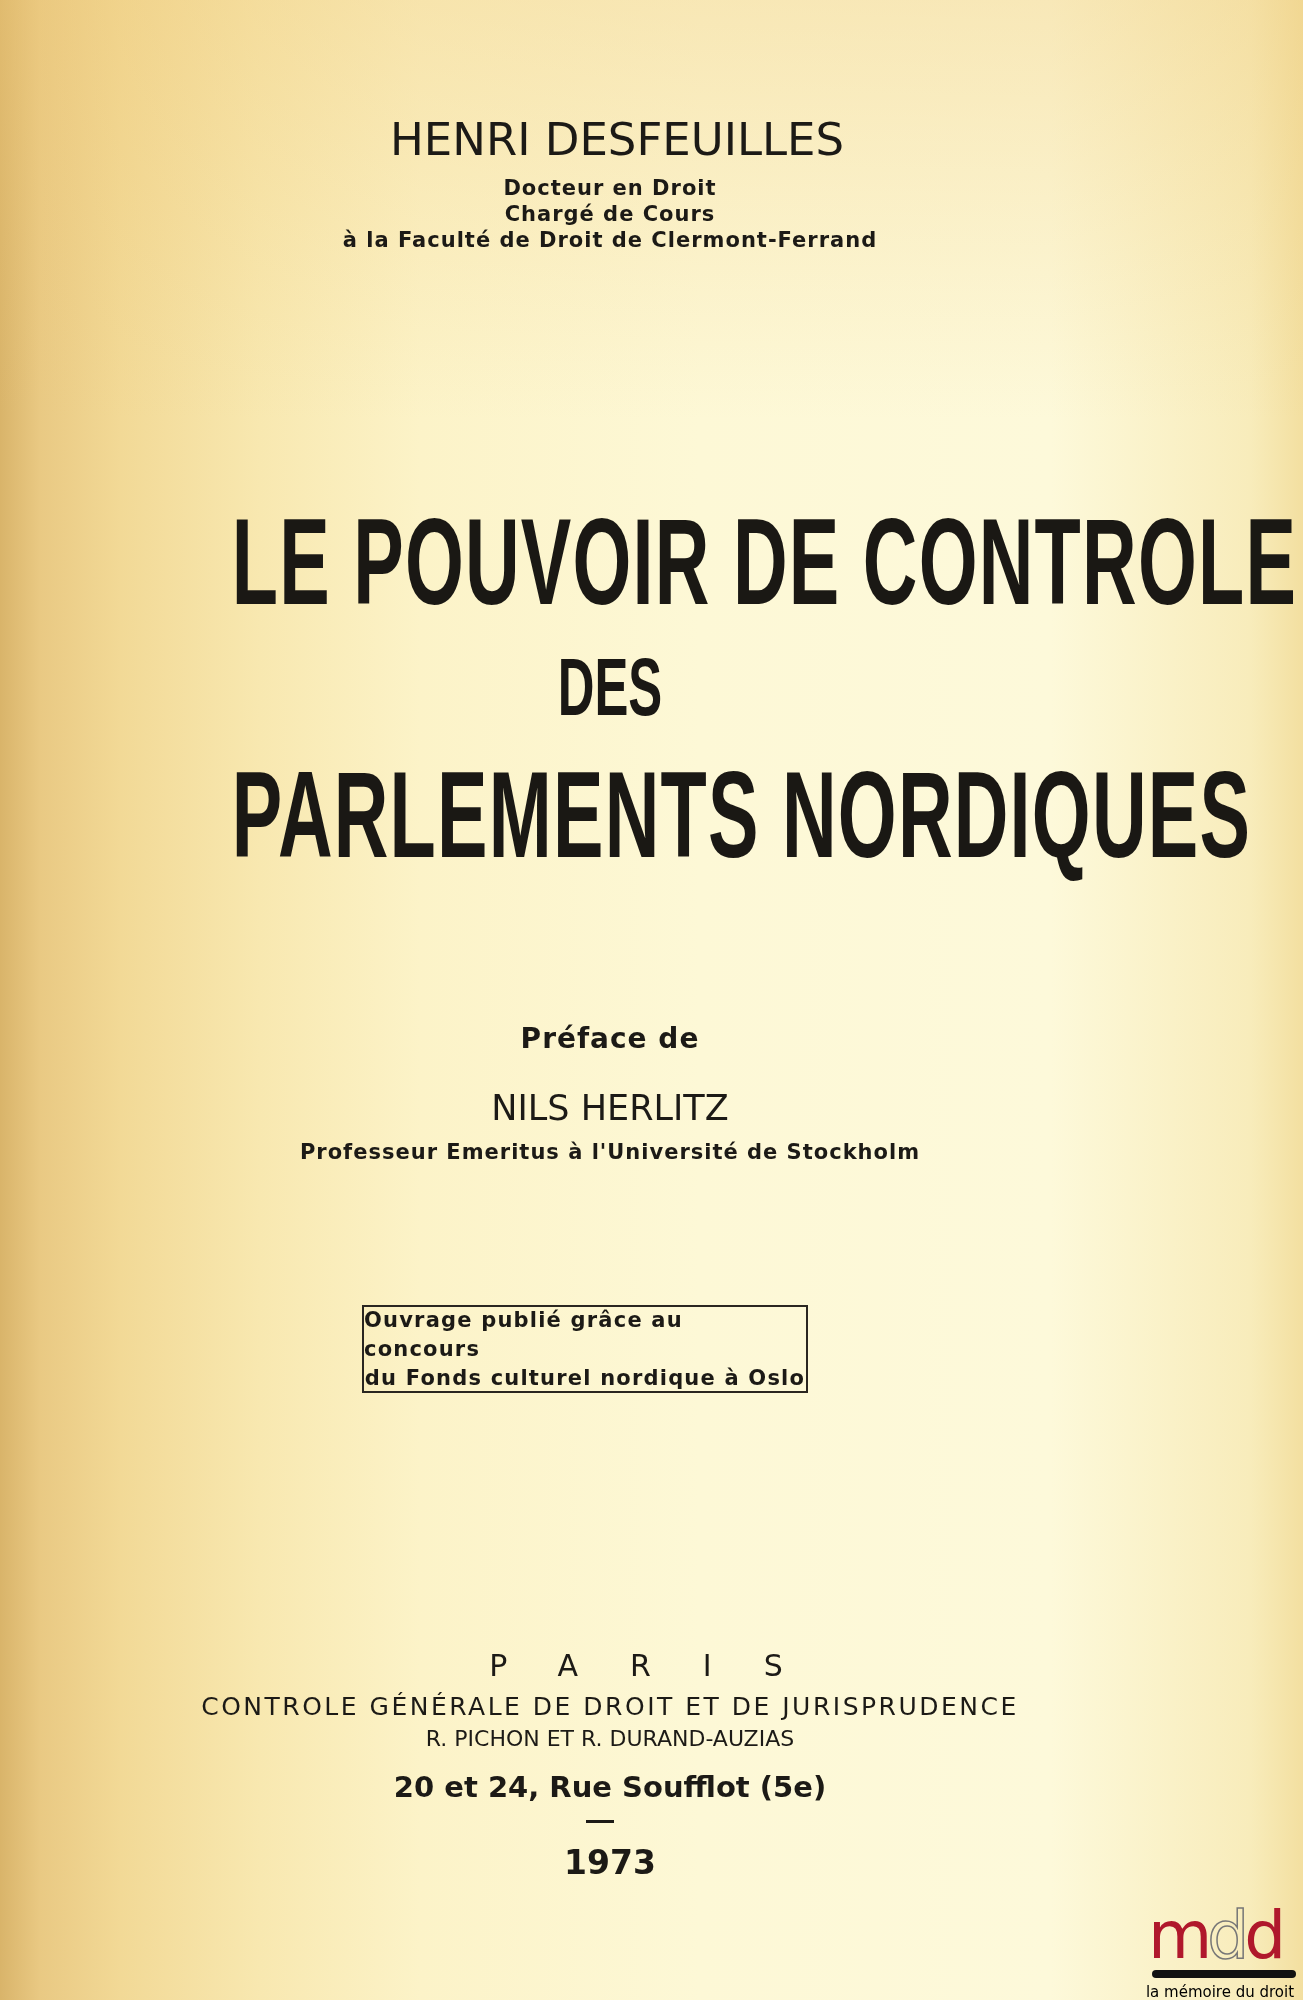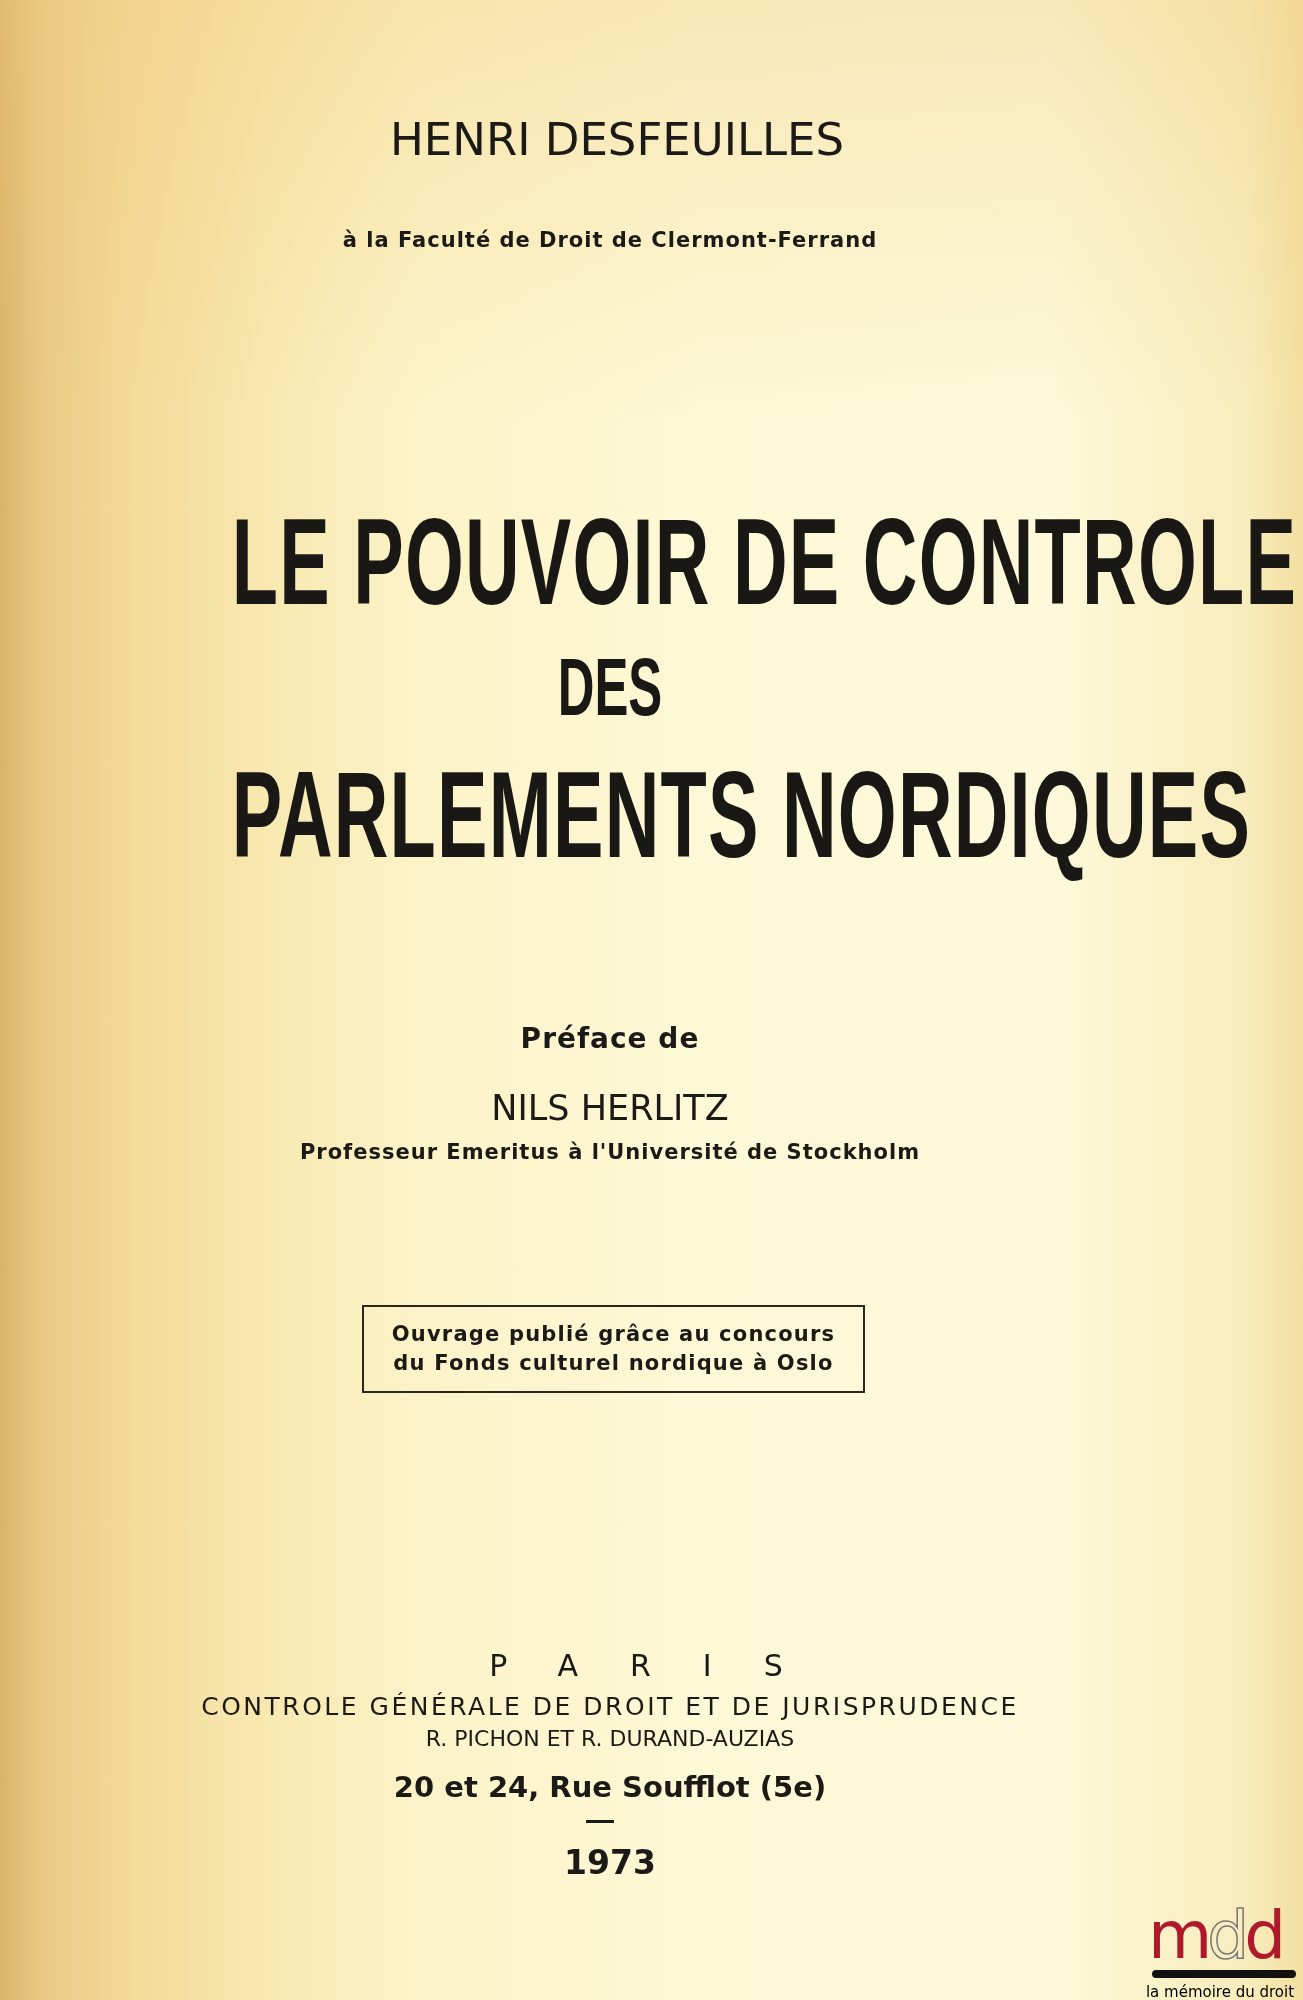--- a/index.html
+++ b/index.html
@@ -25,21 +25,21 @@
     font-family: "Liberation Sans", sans-serif; font-weight: bold;
     transform-origin: center top; color: #1a1814;
   }
   .t1 { top: 492px; font-size: 122px; transform: scaleX(0.62); letter-spacing: 2px; }
   .t2 { top: 640px; font-size: 82px; transform: scaleX(0.62); left: 0; width: 1220px; }
   .t3 { top: 745px; font-size: 122px; transform: scaleX(0.62); letter-spacing: 2px; }
   .preface-label { top: 1022px; font-size: 28px; font-weight: bold; letter-spacing: 1px; text-align: center; }
   .preface-name { top: 1088px; font-size: 35px; }
   .preface-role { top: 1140px; font-size: 21px; font-weight: bold; letter-spacing: 1px; }
   .notice-box {
-    position: absolute; left: 362px; top: 1305px; width: 503px; height: 88px;
+    position: absolute; left: 362px; top: 1305px; width: 446px; height: 88px;
     border: 2px solid #2a2620; box-sizing: border-box;
     display: flex; flex-direction: column; justify-content: center; align-items: center;
   }
   .notice-line { font-size: 21px; font-weight: bold; letter-spacing: 1.2px; line-height: 29px; }
   .city { top: 1648px; font-size: 30px; letter-spacing: 52px; padding-left: 52px; }
   .publisher { top: 1692px; font-size: 25px; letter-spacing: 2.5px; }
   .publisher-names { top: 1726px; font-size: 22px; }
   .address { top: 1770px; font-size: 29px; font-weight: bold; }
   .rule { position: absolute; left: 586px; top: 1820px; width: 28px; height: 3px; background: #1c1a16; }
   .year { top: 1843px; font-size: 33px; font-weight: bold; }
@@ -51,20 +51,22 @@
   .logo-bar { position: absolute; left: 12px; top: 70px; width: 144px; height: 8px; background: #111; border-radius: 4px; }
   .logo-tag { position: absolute; left: 0px; top: 83px; width: 160px; text-align: center; font-size: 15px; color: #000000; white-space: nowrap; }
 </style>
 </head>
 <body>
 
 <div class="page">
   <div class="top-tint"></div>
 
   <div class="c author">HENRI DESFEUILLES</div>
+  <div class="c sub sub1">Docteur en Droit</div>
+  <div class="c sub sub2">Chargé de Cours</div>
   <div class="c sub sub3">à la Faculté de Droit de Clermont-Ferrand</div>
 
   <div class="c title t1">LE POUVOIR DE CONTROLE</div>
   <div class="c title t2">DES</div>
   <div class="c title t3">PARLEMENTS NORDIQUES</div>
 
   <div class="c preface-label">Préface de</div>
   <div class="c preface-name">NILS HERLITZ</div>
   <div class="c preface-role">Professeur Emeritus à l'Université de Stockholm</div>
 

